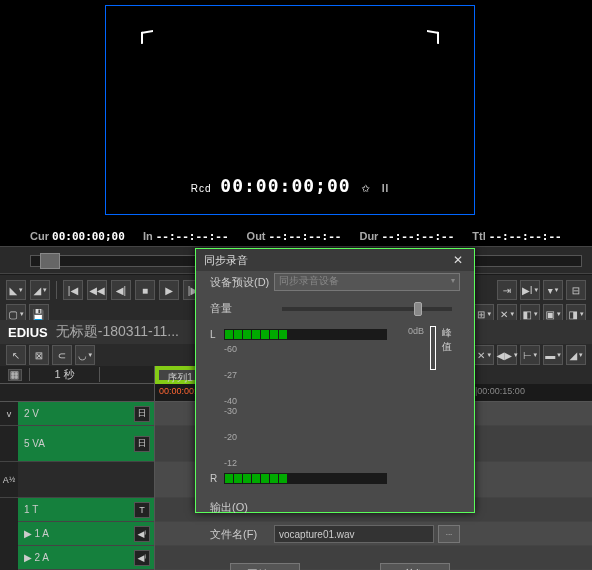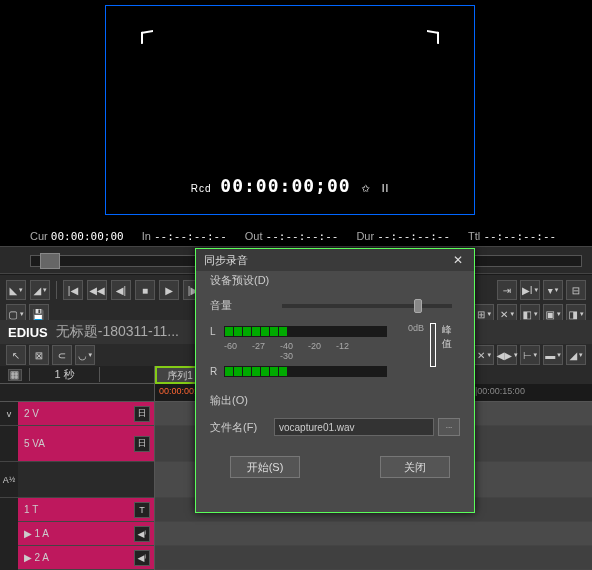--- a/index.html
+++ b/index.html
@@ -7,21 +7,21 @@
 
 .preview-area { position: absolute; top: 0; left: 0; right: 0; height: 245px; background: #000; }
 .preview-frame { position: absolute; top: 5px; left: 105px; width: 370px; height: 210px; border: 1px solid #0066ff; background: #000; }
 .corner-tl { position: absolute; top: 25px; left: 35px; width: 12px; height: 12px; border-top: 2px solid #fff; border-left: 2px solid #fff; transform: skew(0,-10deg); }
 .corner-tr { position: absolute; top: 25px; right: 35px; width: 12px; height: 12px; border-top: 2px solid #fff; border-right: 2px solid #fff; transform: skew(0,10deg); }
 .rcd-display { position: absolute; bottom: 18px; left: 0; right: 0; text-align: center; color: #fff; font-size: 14px; letter-spacing: 1px; }
 .rcd-label { font-size: 10px; margin-right: 4px; }
 .tc-big { font-size: 18px; font-weight: bold; font-family: monospace; }
 .star-pause { font-size: 10px; margin-left: 6px; }
 
-.tc-bar { position: absolute; top: 228px; left: 0; right: 0; height: 18px; background: #000; color: #fff; font-size: 11px; padding: 2px 30px; display: flex; gap: 18px; }
+.tc-bar { position: absolute; top: 228px; left: 0; right: 0; height: 18px; background: #000; color: #fff; font-size: 11px; padding: 2px 30px; display: flex; gap: 18px; font-weight: bold; }
 .tc-bar span.lbl { color: #aaa; }
 .tc-bar span.val { font-family: monospace; }
 
 .scrub-area { position: absolute; top: 246px; left: 0; right: 0; height: 28px; background: #2a2a2a; border-top: 1px solid #444; border-bottom: 1px solid #444; }
 .scrub-track { position: absolute; top: 8px; left: 30px; right: 10px; height: 12px; background: #1a1a1a; border: 1px solid #555; }
 .scrub-handle { position: absolute; top: 6px; left: 40px; width: 20px; height: 16px; background: #666; border: 1px solid #888; }
 
 .toolbar1 { position: absolute; top: 275px; left: 0; right: 0; height: 30px; background: #2a2a2a; display: flex; align-items: center; padding: 0 6px; gap: 4px; }
 .tb-btn { width: 20px; height: 20px; background: #3a3a3a; border: 1px solid #555; display: inline-flex; align-items: center; justify-content: center; color: #ccc; font-size: 10px; cursor: pointer; }
 .tb-btn.drop::after { content: "▾"; font-size: 7px; margin-left: 2px; }
@@ -29,28 +29,28 @@
 
 .app-title-bar { position: absolute; top: 320px; left: 0; right: 0; height: 24px; background: #333; display: flex; align-items: center; padding: 0 8px; }
 .app-name { color: #fff; font-weight: bold; font-size: 13px; margin-right: 8px; }
 .doc-name { color: #aaa; font-size: 14px; }
 
 .timeline-toolbar { position: absolute; top: 305px; left: 0; right: 0; height: 18px; background: #2a2a2a; display: flex; align-items: center; padding: 0 6px; gap: 3px; }
 .toolbar2 { position: absolute; top: 344px; left: 0; right: 0; height: 22px; background: #2a2a2a; display: flex; align-items: center; padding: 0 6px; gap: 3px; }
 
 .tracks-area { position: absolute; top: 366px; left: 0; right: 0; bottom: 0; background: #2a2a2a; }
 .track-header-col { position: absolute; left: 0; top: 0; bottom: 0; width: 155px; background: #333; border-right: 1px solid #555; }
-.seq-tab { position: absolute; left: 155px; top: 0; width: 50px; height: 18px; background: #444; border: 2px solid #84cc16; text-align: center; line-height: 16px; font-size: 10px; }
+.seq-tab { position: absolute; left: 155px; top: 0; width: 50px; height: 18px; background: #444; border: 4px solid #84cc16; text-align: center; line-height: 16px; font-size: 10px; }
 .ruler-row { height: 18px; background: #222; border-bottom: 1px solid #555; display: flex; align-items: center; }
 .ruler-label { width: 70px; text-align: center; border-right: 1px solid #555; }
 .time-scale { position: absolute; left: 155px; right: 0; top: 18px; height: 18px; background: #1a1a1a; border-bottom: 1px solid #555; font-size: 9px; color: #888; }
 .time-tick { position: absolute; top: 2px; }
 .tick-red { color: #ff6633; }
 
-.track-row { height: 24px; border-bottom: 1px solid #444; display: flex; align-items: center; background: #be185d; }
+.track-row { height: 24px; border-bottom: 1px solid #444; display: flex; align-items: center; background: #15803d; }
 .track-row.dark { background: #2a2a2a; }
 .track-row.tall { height: 36px; }
 .track-name { width: 46px; padding-left: 6px; font-size: 10px; }
 .track-icons { display: flex; gap: 2px; margin-left: auto; margin-right: 4px; }
 .track-icon { width: 16px; height: 16px; background: #222; border: 1px solid #555; display: flex; align-items: center; justify-content: center; font-size: 9px; }
 
 .left-gutter { position: absolute; left: 0; top: 36px; width: 18px; bottom: 0; background: #222; }
 .gutter-lbl { writing-mode: horizontal-tb; font-size: 9px; padding: 4px 2px; border-bottom: 1px solid #444; height: 24px; display: flex; align-items: center; justify-content: center; }
 
 .track-content { position: absolute; left: 155px; right: 0; top: 36px; bottom: 0; }
@@ -72,21 +72,21 @@
 .dlg-browse { width: 22px; height: 18px; background: #555; border: 1px solid #777; margin-left: 4px; text-align: center; line-height: 14px; font-size: 8px; cursor: pointer; }
 .slider-track { flex: 1; height: 4px; background: #333; position: relative; margin: 0 8px; }
 .slider-thumb { position: absolute; right: 30px; top: -5px; width: 8px; height: 14px; background: #888; border: 1px solid #aaa; border-radius: 2px; }
 
 .meters { margin: 8px 0 12px 0; }
 .meter-row { display: flex; align-items: center; height: 16px; margin-bottom: 2px; }
 .meter-ch { width: 14px; font-size: 10px; color: #ccc; }
 .meter-bar { flex: 1; height: 11px; background: #1a1a1a; display: flex; gap: 1px; padding: 1px; }
 .meter-seg { width: 8px; background: #0a0; }
 .meter-seg.off { background: #1a1a1a; }
-.meter-scale { display: flex; font-size: 9px; color: #aaa; margin: 2px 0 2px 14px; gap: 0; }
+.meter-scale { display: flex; font-size: 9px; color: #aaa; margin: 2px 0 2px 14px; gap: 16px; flex-direction: column; }
 .meter-scale span { width: 28px; }
 .meter-end { width: 40px; font-size: 9px; color: #aaa; text-align: right; padding-left: 4px; }
 .meter-end2 { font-size: 10px; color: #ccc; padding-left: 6px; }
 .peak-box { width: 6px; height: 44px; border: 1px solid #fff; margin-left: 6px; }
 
 .dlg-buttons { display: flex; gap: 80px; padding: 0 14px; margin-top: 8px; justify-content: center; margin-left: 10px; }
 .dlg-btn { width: 70px; height: 22px; background: #555; border: 1px solid #777; color: #ddd; font-size: 11px; cursor: pointer; display: flex; align-items: center; justify-content: center; }
 </style>
 </head>
 <body>
@@ -243,20 +243,21 @@
 </div>
 
 <div class="dialog">
   <div class="dlg-title">
     <span>同步录音</span>
     <span class="dlg-close">✕</span>
   </div>
   <div class="dlg-body">
     <div class="dlg-row">
       <span class="dlg-label">设备预设(D)</span>
+      <div class="dlg-select"><span>同步录音设备</span></div>
     </div>
     <div class="dlg-row">
       <span class="dlg-label">音量</span>
       <div class="slider-track">
         <div class="slider-thumb"></div>
       </div>
     </div>
 
     <div class="meters">
       <div style="display:flex;align-items:flex-start">

